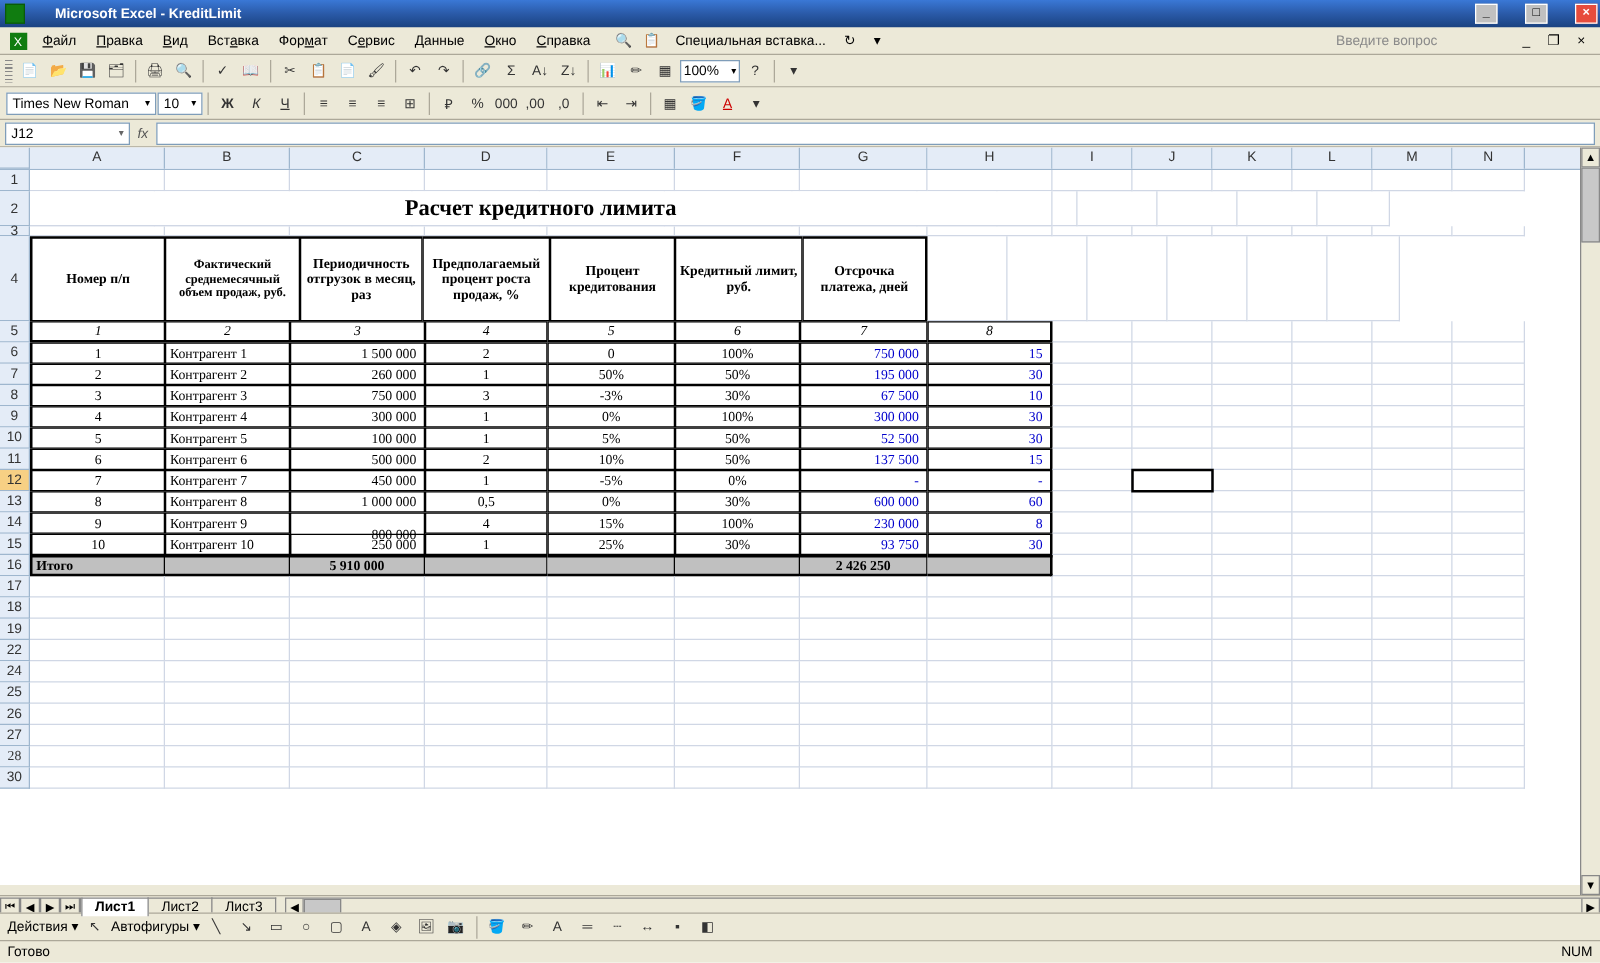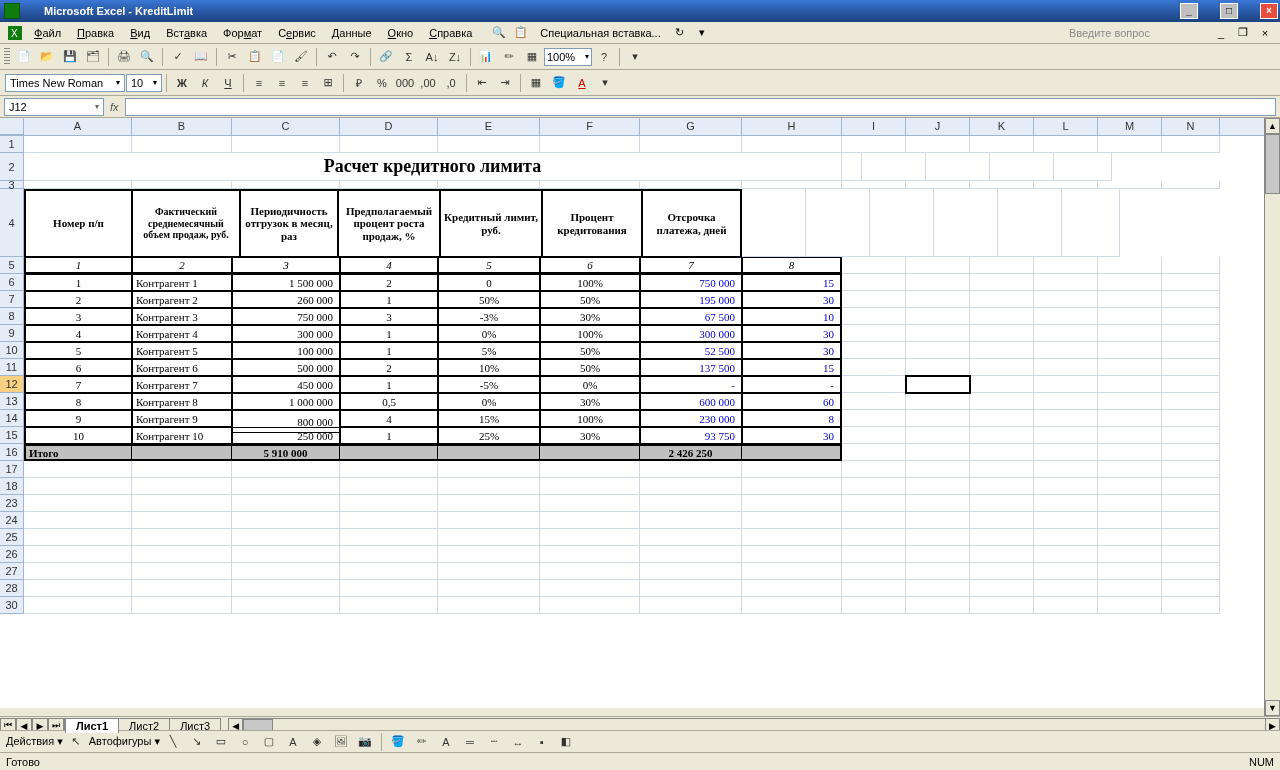--- a/index.html
+++ b/index.html
@@ -290,22 +290,22 @@
         <div class="cell" style="width: 64px; height: 8px;"></div>
         <div class="cell" style="width: 64px; height: 8px;"></div>
         <div class="cell" style="width: 58px; height: 8px;"></div>
       </div>
       <div class="row" style="height: 68px;">
         <div class="rowhead" style="height: 68px;">4</div>
         <div class="cell" style="width: 108px; height: 68px; font-weight: bold; text-align: center; justify-content: center; border-width: 2px 1px 1px 2px; border-style: solid; border-color: rgb(0, 0, 0); border-image: initial; white-space: normal; line-height: 1.15; font-size: 11px; padding: 2px;">Номер п/п</div>
         <div class="cell" style="width: 108px; height: 68px; font-weight: bold; text-align: center; justify-content: center; border-width: 2px 1px 1px; border-style: solid; border-color: rgb(0, 0, 0); border-image: initial; white-space: normal; line-height: 1.15; font-size: 10px; padding: 2px;">Фактический среднемесячный объем продаж, руб.</div>
         <div class="cell" style="width: 98px; height: 68px; font-weight: bold; text-align: center; justify-content: center; border-width: 2px 1px 1px; border-style: solid; border-color: rgb(0, 0, 0); border-image: initial; white-space: normal; line-height: 1.15; font-size: 11px; padding: 2px;">Периодичность отгрузок в месяц, раз</div>
         <div class="cell" style="width: 102px; height: 68px; font-weight: bold; text-align: center; justify-content: center; border-width: 2px 1px 1px; border-style: solid; border-color: rgb(0, 0, 0); border-image: initial; white-space: normal; line-height: 1.15; font-size: 11px; padding: 2px;">Предполагаемый процент роста продаж, %</div>
+        <div class="cell" style="width: 100px; height: 68px; font-weight: bold; text-align: center; justify-content: center; border-width: 2px 1px 1px; border-style: solid; border-color: rgb(0, 0, 0); border-image: initial; white-space: normal; line-height: 1.15; font-size: 11px; padding: 2px;">Процент кредитования</div>
         <div class="cell" style="width: 102px; height: 68px; font-weight: bold; text-align: center; justify-content: center; border-width: 2px 1px 1px; border-style: solid; border-color: rgb(0, 0, 0); border-image: initial; white-space: normal; line-height: 1.15; font-size: 11px; padding: 2px;">Кредитный лимит, руб.</div>
-        <div class="cell" style="width: 100px; height: 68px; font-weight: bold; text-align: center; justify-content: center; border-width: 2px 1px 1px; border-style: solid; border-color: rgb(0, 0, 0); border-image: initial; white-space: normal; line-height: 1.15; font-size: 11px; padding: 2px;">Процент кредитования</div>
         <div class="cell" style="width: 100px; height: 68px; font-weight: bold; text-align: center; justify-content: center; border-width: 2px 2px 1px 1px; border-style: solid; border-color: rgb(0, 0, 0); border-image: initial; white-space: normal; line-height: 1.15; font-size: 11px; padding: 2px;">Отсрочка платежа, дней</div>
         <div class="cell" style="width: 64px; height: 68px;"></div>
         <div class="cell" style="width: 64px; height: 68px;"></div>
         <div class="cell" style="width: 64px; height: 68px;"></div>
         <div class="cell" style="width: 64px; height: 68px;"></div>
         <div class="cell" style="width: 64px; height: 68px;"></div>
         <div class="cell" style="width: 58px; height: 68px;"></div>
       </div>
       <div class="row" style="height: 17px;">
         <div class="rowhead" style="height: 17px;">5</div>
@@ -457,21 +457,21 @@
         <div class="cell" style="width: 64px; height: 17px;"></div>
         <div class="cell" style="width: 64px; height: 17px;"></div>
         <div class="cell" style="width: 64px; height: 17px;"></div>
         <div class="cell" style="width: 64px; height: 17px;"></div>
         <div class="cell" style="width: 58px; height: 17px;"></div>
       </div>
       <div class="row" style="height: 17px;">
         <div class="rowhead" style="height: 17px;">14</div>
         <div class="cell" style="width: 108px; height: 17px; border-width: 1px 1px 1px 2px; border-style: solid; border-color: rgb(0, 0, 0); border-image: initial; justify-content: center;">9</div>
         <div class="cell" style="width: 100px; height: 17px; border: 1px solid rgb(0, 0, 0); justify-content: flex-start; padding-left: 3px;">Контрагент 9</div>
-        <div class="cell" style="width: 108px; height: 23px; border: 1px solid rgb(0, 0, 0); justify-content: flex-end; padding-right: 6px;">800 000</div>
+        <div class="cell" style="width: 108px; height: 35px; border: 1px solid rgb(0, 0, 0); justify-content: flex-end; padding-right: 6px;">800 000</div>
         <div class="cell" style="width: 98px; height: 17px; border: 1px solid rgb(0, 0, 0); justify-content: center;">4</div>
         <div class="cell" style="width: 102px; height: 17px; border: 1px solid rgb(0, 0, 0); justify-content: center;">15%</div>
         <div class="cell" style="width: 100px; height: 17px; border: 1px solid rgb(0, 0, 0); justify-content: center;">100%</div>
         <div class="cell" style="width: 102px; height: 17px; border: 1px solid rgb(0, 0, 0); justify-content: flex-end; padding-right: 6px; color: rgb(0, 0, 204);">230 000</div>
         <div class="cell" style="width: 100px; height: 17px; border-width: 1px 2px 1px 1px; border-style: solid; border-color: rgb(0, 0, 0); border-image: initial; justify-content: flex-end; padding-right: 6px; color: rgb(0, 0, 204);">8</div>
         <div class="cell" style="width: 64px; height: 17px;"></div>
         <div class="cell" style="width: 64px; height: 17px;"></div>
         <div class="cell" style="width: 64px; height: 17px;"></div>
         <div class="cell" style="width: 64px; height: 17px;"></div>
         <div class="cell" style="width: 64px; height: 17px;"></div>
@@ -539,21 +539,38 @@
         <div class="cell" style="width: 102px; height: 17px;"></div>
         <div class="cell" style="width: 100px; height: 17px;"></div>
         <div class="cell" style="width: 64px; height: 17px;"></div>
         <div class="cell" style="width: 64px; height: 17px;"></div>
         <div class="cell" style="width: 64px; height: 17px;"></div>
         <div class="cell" style="width: 64px; height: 17px;"></div>
         <div class="cell" style="width: 64px; height: 17px;"></div>
         <div class="cell" style="width: 58px; height: 17px;"></div>
       </div>
       <div class="row" style="height: 17px;">
-        <div class="rowhead" style="height: 17px;">23</div>
+        <div class="rowhead" style="height: 17px;">19</div>
+        <div class="cell" style="width: 108px; height: 17px;"></div>
+        <div class="cell" style="width: 100px; height: 17px;"></div>
+        <div class="cell" style="width: 108px; height: 17px;"></div>
+        <div class="cell" style="width: 98px; height: 17px;"></div>
+        <div class="cell" style="width: 102px; height: 17px;"></div>
+        <div class="cell" style="width: 100px; height: 17px;"></div>
+        <div class="cell" style="width: 102px; height: 17px;"></div>
+        <div class="cell" style="width: 100px; height: 17px;"></div>
+        <div class="cell" style="width: 64px; height: 17px;"></div>
+        <div class="cell" style="width: 64px; height: 17px;"></div>
+        <div class="cell" style="width: 64px; height: 17px;"></div>
+        <div class="cell" style="width: 64px; height: 17px;"></div>
+        <div class="cell" style="width: 64px; height: 17px;"></div>
+        <div class="cell" style="width: 58px; height: 17px;"></div>
+      </div>
+      <div class="row" style="height: 17px;">
+        <div class="rowhead" style="height: 17px;">22</div>
         <div class="cell" style="width: 108px; height: 17px;"></div>
         <div class="cell" style="width: 100px; height: 17px;"></div>
         <div class="cell" style="width: 108px; height: 17px;"></div>
         <div class="cell" style="width: 98px; height: 17px;"></div>
         <div class="cell" style="width: 102px; height: 17px;"></div>
         <div class="cell" style="width: 100px; height: 17px;"></div>
         <div class="cell" style="width: 102px; height: 17px;"></div>
         <div class="cell" style="width: 100px; height: 17px;"></div>
         <div class="cell" style="width: 64px; height: 17px;"></div>
         <div class="cell" style="width: 64px; height: 17px;"></div>
@@ -623,21 +640,21 @@
         <div class="cell" style="width: 100px; height: 17px;"></div>
         <div class="cell" style="width: 102px; height: 17px;"></div>
         <div class="cell" style="width: 100px; height: 17px;"></div>
         <div class="cell" style="width: 64px; height: 17px;"></div>
         <div class="cell" style="width: 64px; height: 17px;"></div>
         <div class="cell" style="width: 64px; height: 17px;"></div>
         <div class="cell" style="width: 64px; height: 17px;"></div>
         <div class="cell" style="width: 64px; height: 17px;"></div>
         <div class="cell" style="width: 58px; height: 17px;"></div>
       </div>
-      <div class="row" style="height: 17px;">
+      <div class="row" style="height: 17px; font-family: Liberation Serif, serif;">
         <div class="rowhead" style="height: 17px;">28</div>
         <div class="cell" style="width: 108px; height: 17px;"></div>
         <div class="cell" style="width: 100px; height: 17px;"></div>
         <div class="cell" style="width: 108px; height: 17px;"></div>
         <div class="cell" style="width: 98px; height: 17px;"></div>
         <div class="cell" style="width: 102px; height: 17px;"></div>
         <div class="cell" style="width: 100px; height: 17px;"></div>
         <div class="cell" style="width: 102px; height: 17px;"></div>
         <div class="cell" style="width: 100px; height: 17px;"></div>
         <div class="cell" style="width: 64px; height: 17px;"></div>

